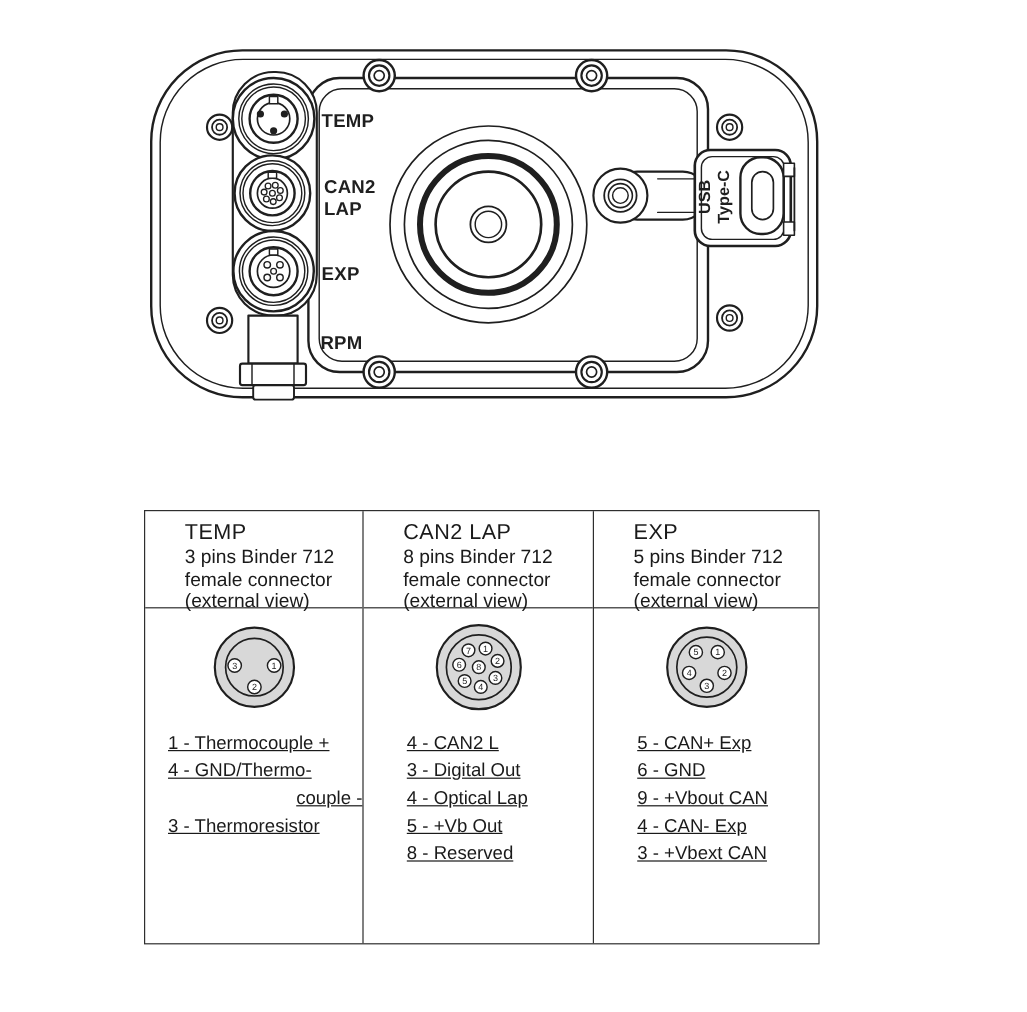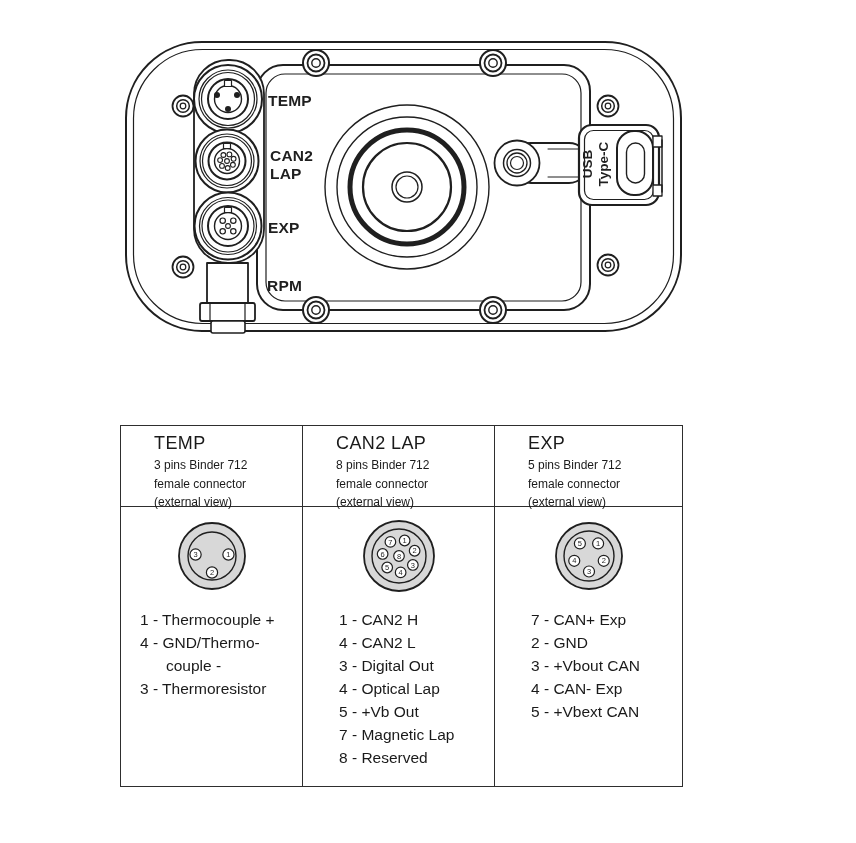--- a/index.html
+++ b/index.html
@@ -25,31 +25,31 @@
   }
   .pt-col{display:flex;flex-direction:column;border-right:1.6px solid #2e2e2e;box-sizing:border-box;}
   .pt-col:nth-child(1){flex:0 0 182px;}
   .pt-col:nth-child(2){flex:0 0 192px;}
   .pt-col:nth-child(3){flex:1;border-right:none;}
   .col-header{
     height:81px;border-bottom:1.6px solid #2e2e2e;box-sizing:border-box;
     padding:7px 4px 0 33px;
   }
   .col-title{font-size:18px;letter-spacing:.4px;margin:0 0 2px;line-height:21px;}
-  .col-sub{font-size:12px;line-height:18.7px;white-space:nowrap;}
+  .col-sub{font-size:16px;line-height:18.7px;white-space:nowrap;}
   .col-body{flex:1;padding-top:5px;}
   .diagram-wrap{display:flex;justify-content:center;align-items:center;height:88px;}
   .pin-diagram text{font-family:"Liberation Sans",sans-serif;}
   .pin-list{
     list-style:none;margin:8px 0 0;padding:0 0 0 19px;
-    font-size:15.5px;line-height:23px;white-space:nowrap;
+    font-size:15.5px;line-height:23px;white-space:nowrap;text-decoration:underline;
   }
   .pt-col:nth-child(2) .pin-list,
   .pt-col:nth-child(3) .pin-list{padding-left:36px;}
-  .pin-list li.cont{padding-left:26px;}
+  .pin-list li.cont{padding-left:26px;text-align:right;}
 </style>
 </head>
 <body>
 
 <svg class="device-svg" width="856" height="412" viewBox="0 0 856 412">
 
   <g fill="none" stroke="#1f1f1f" stroke-linecap="round" stroke-linejoin="round">
 
     <g>
       <rect x="126" y="42" width="555" height="289" rx="76" stroke-width="2"></rect>
@@ -252,26 +252,24 @@
             <text x="-11.808930106111637" y="14.223852209611604" text-anchor="middle" font-size="7.5" fill="#1f1f1f">5</text>
             <circle cx="-16.373476975110567" cy="-2.039424366218118" r="5.3" fill="#fff" stroke="#1f1f1f" stroke-width="1.2"></circle>
             <text x="-16.373476975110567" y="0.6605756337818822" text-anchor="middle" font-size="7.5" fill="#1f1f1f">6</text>
             <circle cx="-8.596658925369509" cy="-14.083588155042904" r="5.3" fill="#fff" stroke="#1f1f1f" stroke-width="1.2"></circle>
             <text x="-8.596658925369509" y="-11.383588155042904" text-anchor="middle" font-size="7.5" fill="#1f1f1f">7</text>
             <circle cx="0" cy="0" r="5.3" fill="#fff" stroke="#1f1f1f" stroke-width="1.2"></circle>
             <text x="0" y="2.7" text-anchor="middle" font-size="7.5" fill="#1f1f1f">8</text>
           </svg>
       </div>
       <ul class="pin-list">
-        <li>1 - CAN2 H</li>
         <li>4 - CAN2 L</li>
         <li>3 - Digital Out</li>
         <li>4 - Optical Lap</li>
         <li>5 - +Vb Out</li>
-        <li>7 - Magnetic Lap</li>
         <li>8 - Reserved</li>
       </ul>
     </div>
   </div>
 
   <div class="pt-col">
     <div class="col-header">
       <div class="col-title">EXP</div>
       <div class="col-sub">5 pins Binder 712</div>
       <div class="col-sub">female connector</div>
@@ -288,21 +286,21 @@
             <text x="14.74137600257488" y="7.489763412811685" text-anchor="middle" font-size="7.5" fill="#1f1f1f">2</text>
             <circle cx="9.491012693391988e-16" cy="15.5" r="5.5" fill="#fff" stroke="#1f1f1f" stroke-width="1.2"></circle>
             <text x="9.491012693391988e-16" y="18.2" text-anchor="middle" font-size="7.5" fill="#1f1f1f">3</text>
             <circle cx="-14.74137600257488" cy="4.789763412811686" r="5.5" fill="#fff" stroke="#1f1f1f" stroke-width="1.2"></circle>
             <text x="-14.74137600257488" y="7.489763412811686" text-anchor="middle" font-size="7.5" fill="#1f1f1f">4</text>
             <circle cx="-9.110671410533335" cy="-12.539763412811684" r="5.5" fill="#fff" stroke="#1f1f1f" stroke-width="1.2"></circle>
             <text x="-9.110671410533335" y="-9.839763412811685" text-anchor="middle" font-size="7.5" fill="#1f1f1f">5</text>
           </svg>
       </div>
       <ul class="pin-list">
-        <li>7 - CAN+ Exp</li>
-        <li>2 - GND</li>
-        <li>3 - +Vbout CAN</li>
+        <li>5 - CAN+ Exp</li>
+        <li>6 - GND</li>
+        <li>9 - +Vbout CAN</li>
         <li>4 - CAN- Exp</li>
-        <li>5 - +Vbext CAN</li>
+        <li>3 - +Vbext CAN</li>
       </ul>
     </div>
   </div>
 </div>
 
 </body></html>

